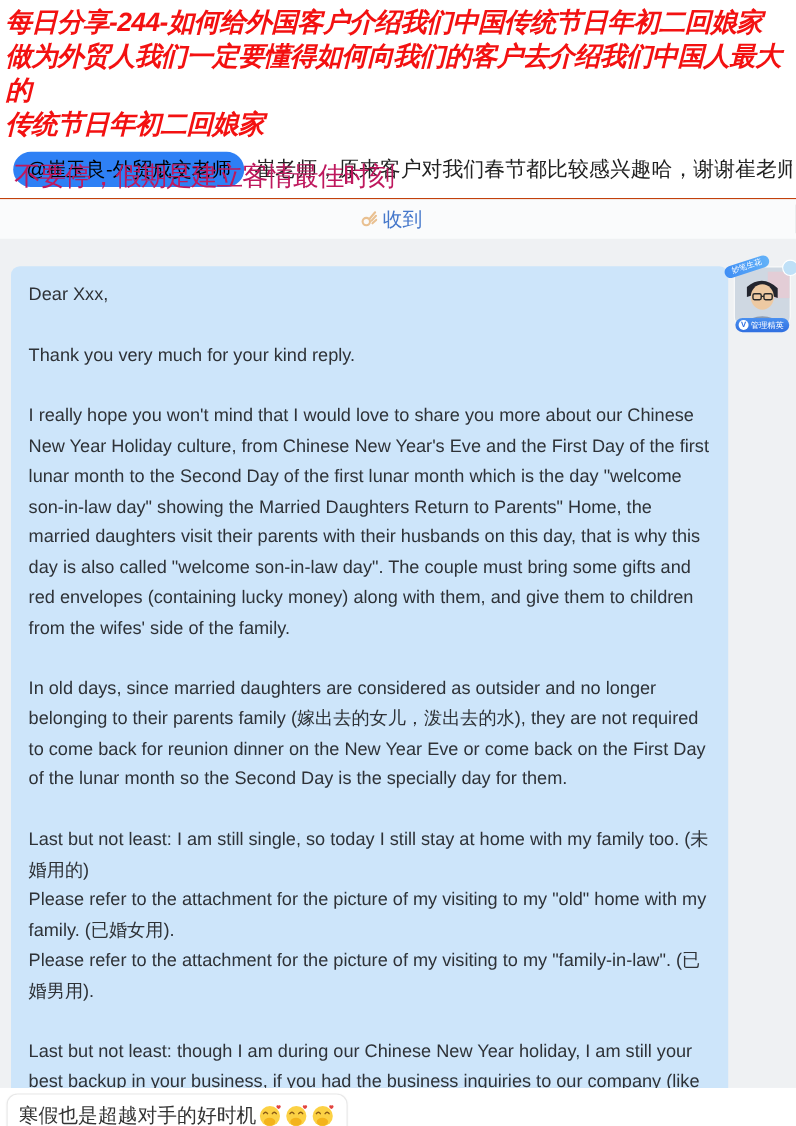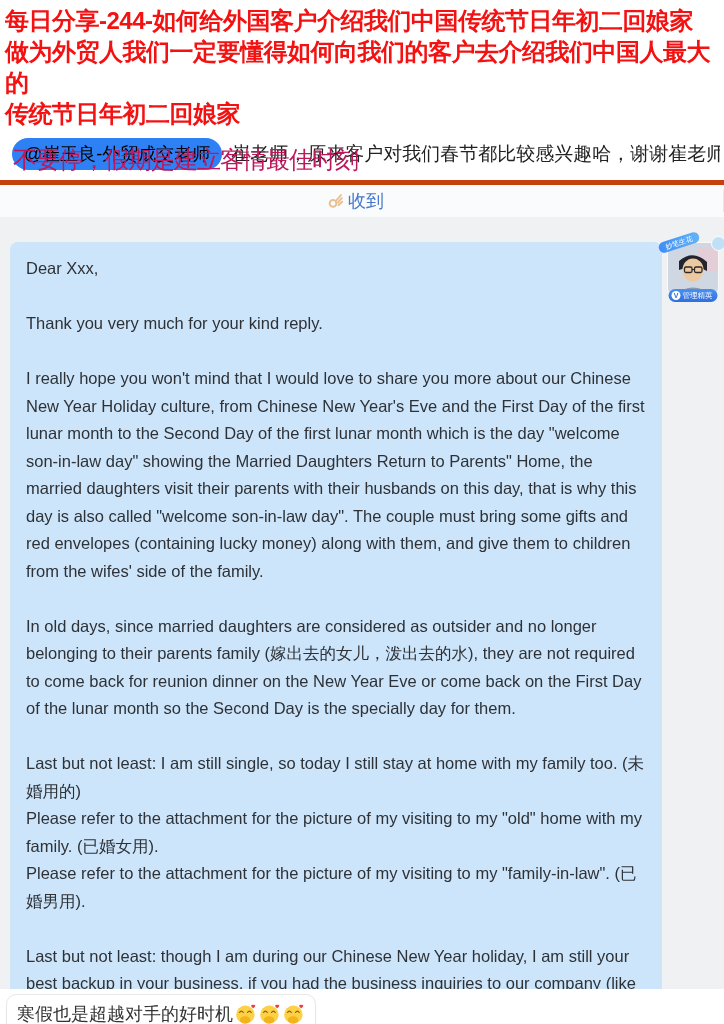--- a/index.html
+++ b/index.html
@@ -5,36 +5,36 @@
   * { box-sizing: border-box; }
   html,body { margin:0; padding:0; }
   body {
     width:724px; height:1024px; overflow:hidden; position:relative;
     background:#ffffff;
     font-family:"Liberation Sans","DejaVu Sans",sans-serif;
   }
   
   .post-title {
     color:#f31111; font-weight:bold; font-size:24px; line-height:31px;
-    letter-spacing:-0.5px; padding:5px 4px 0 5px; white-space:pre-line;
+    letter-spacing:-0.5px; padding:5px 4px 0 5px; white-space:pre-line;font-style:italic;
   }
   
   .comment-row {
     display:flex; align-items:center; gap:9px;
     padding:9px 4px 10px 12px; background:#fff;
   }
   .mention-badge {
     background:#2e80f5; color:#000000; border-radius:16px;
     padding:4px 12px; font-size:18px; white-space:nowrap; cursor:pointer;
   }
   .comment-text { font-size:19px; color:#222; white-space:nowrap; overflow:hidden; }
   
   .action-row {
     display:flex; background:#fafbfc; height:37px;
-    border-top:5px solid #c2410c;
+    border-top:1px solid #c2410c;
     gap:12px;
   }
   .action-half {
     flex:1; display:flex; align-items:center; justify-content:center;
     gap:5px; color:#4678cb; font-size:18px; cursor:pointer;
   }
   .vdiv { width:1px; background:#e4e6e8; margin:5px 0; }
   
   .annotation-top {
     position:absolute; left:13px; top:144px; z-index:9;

